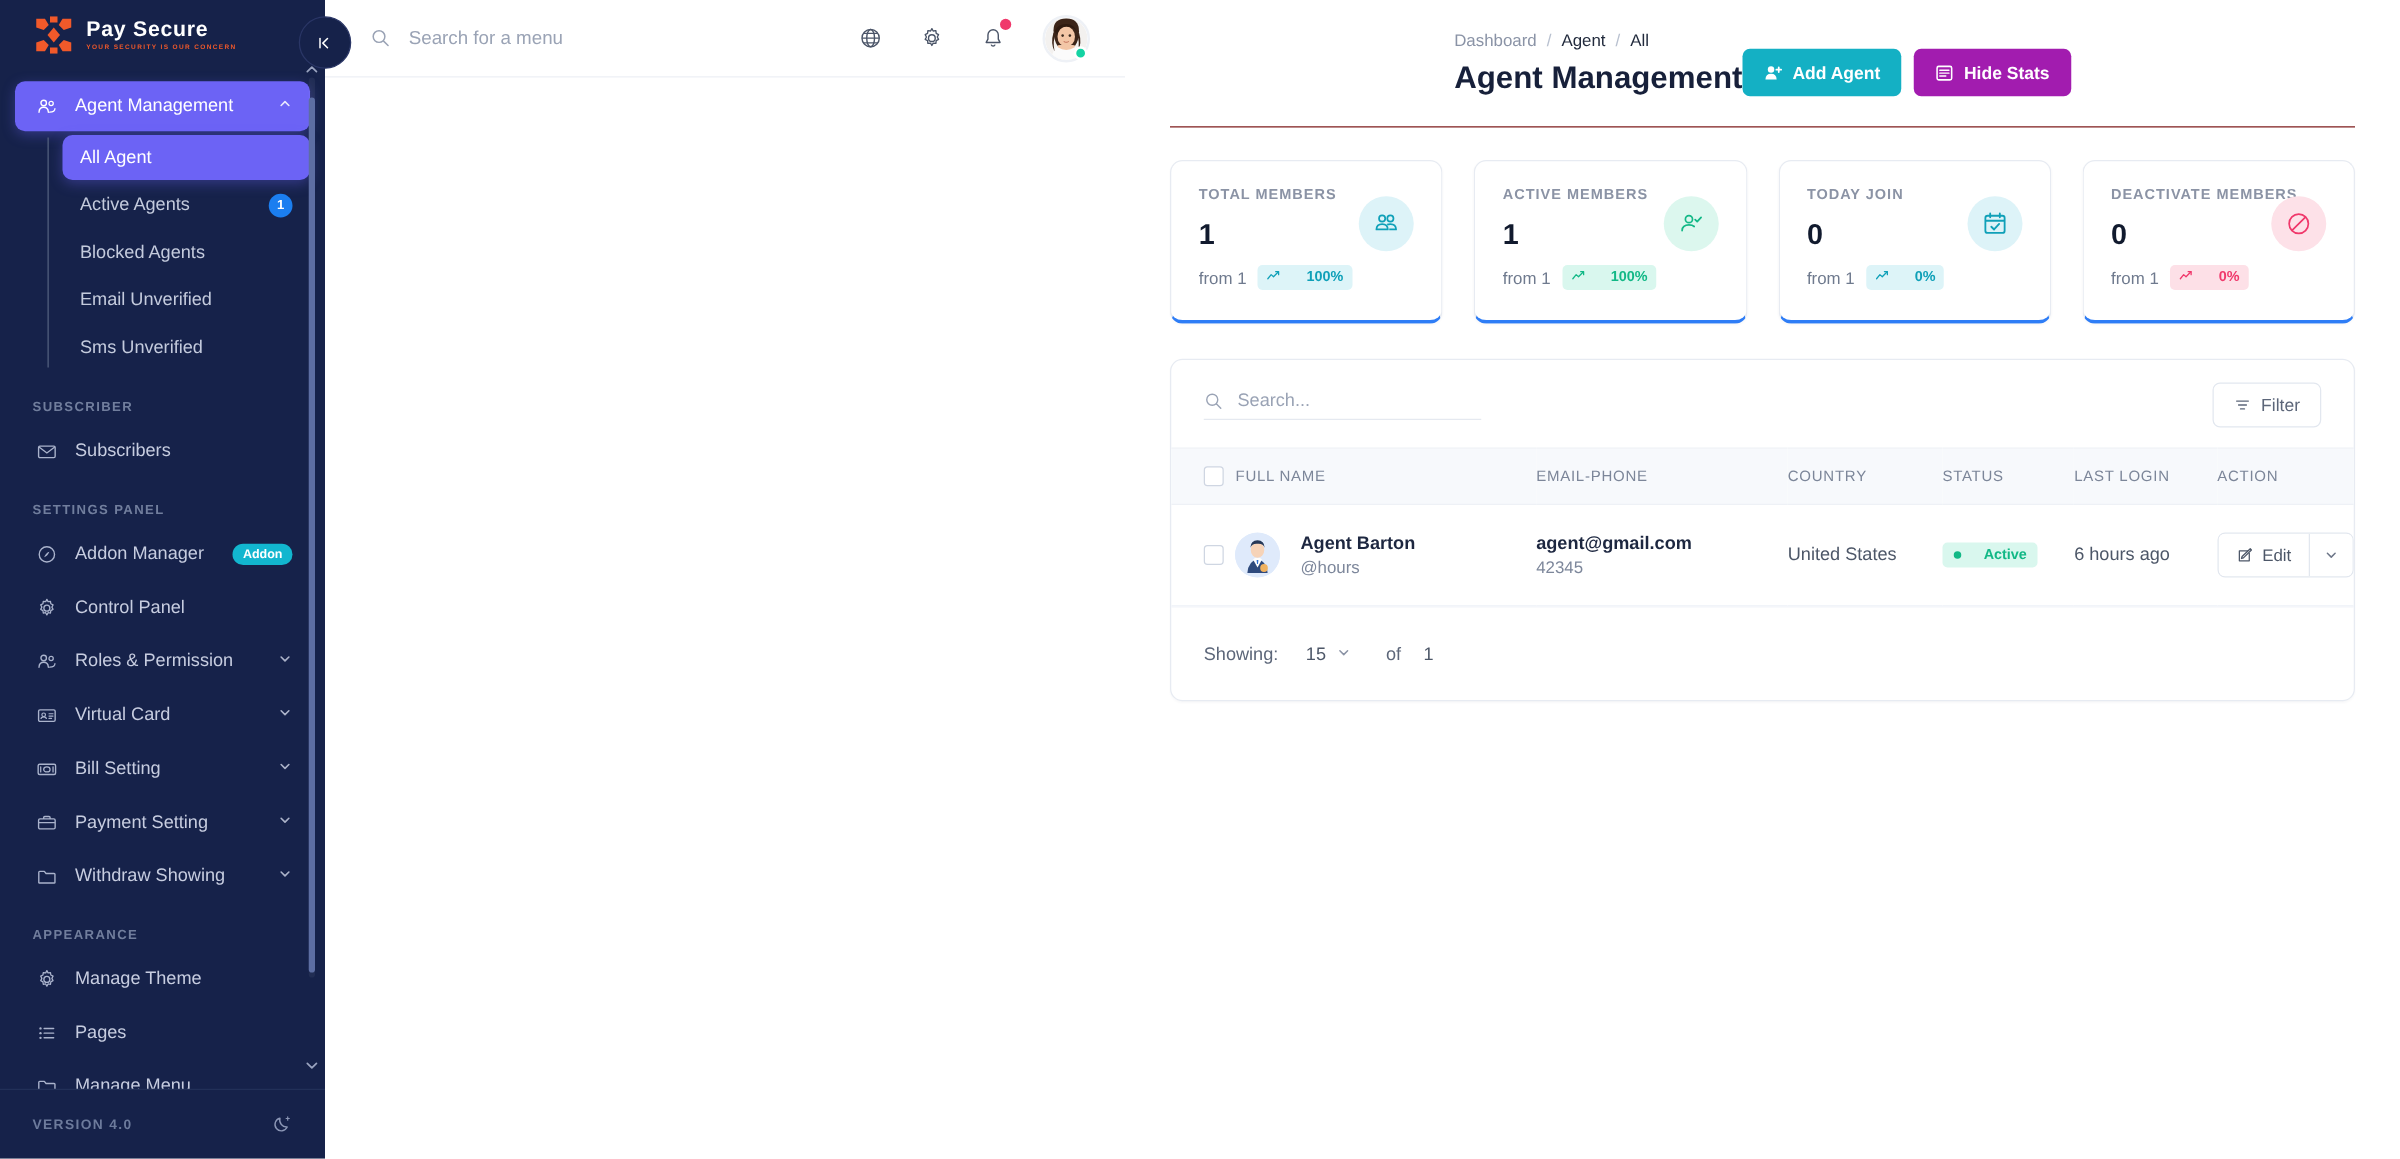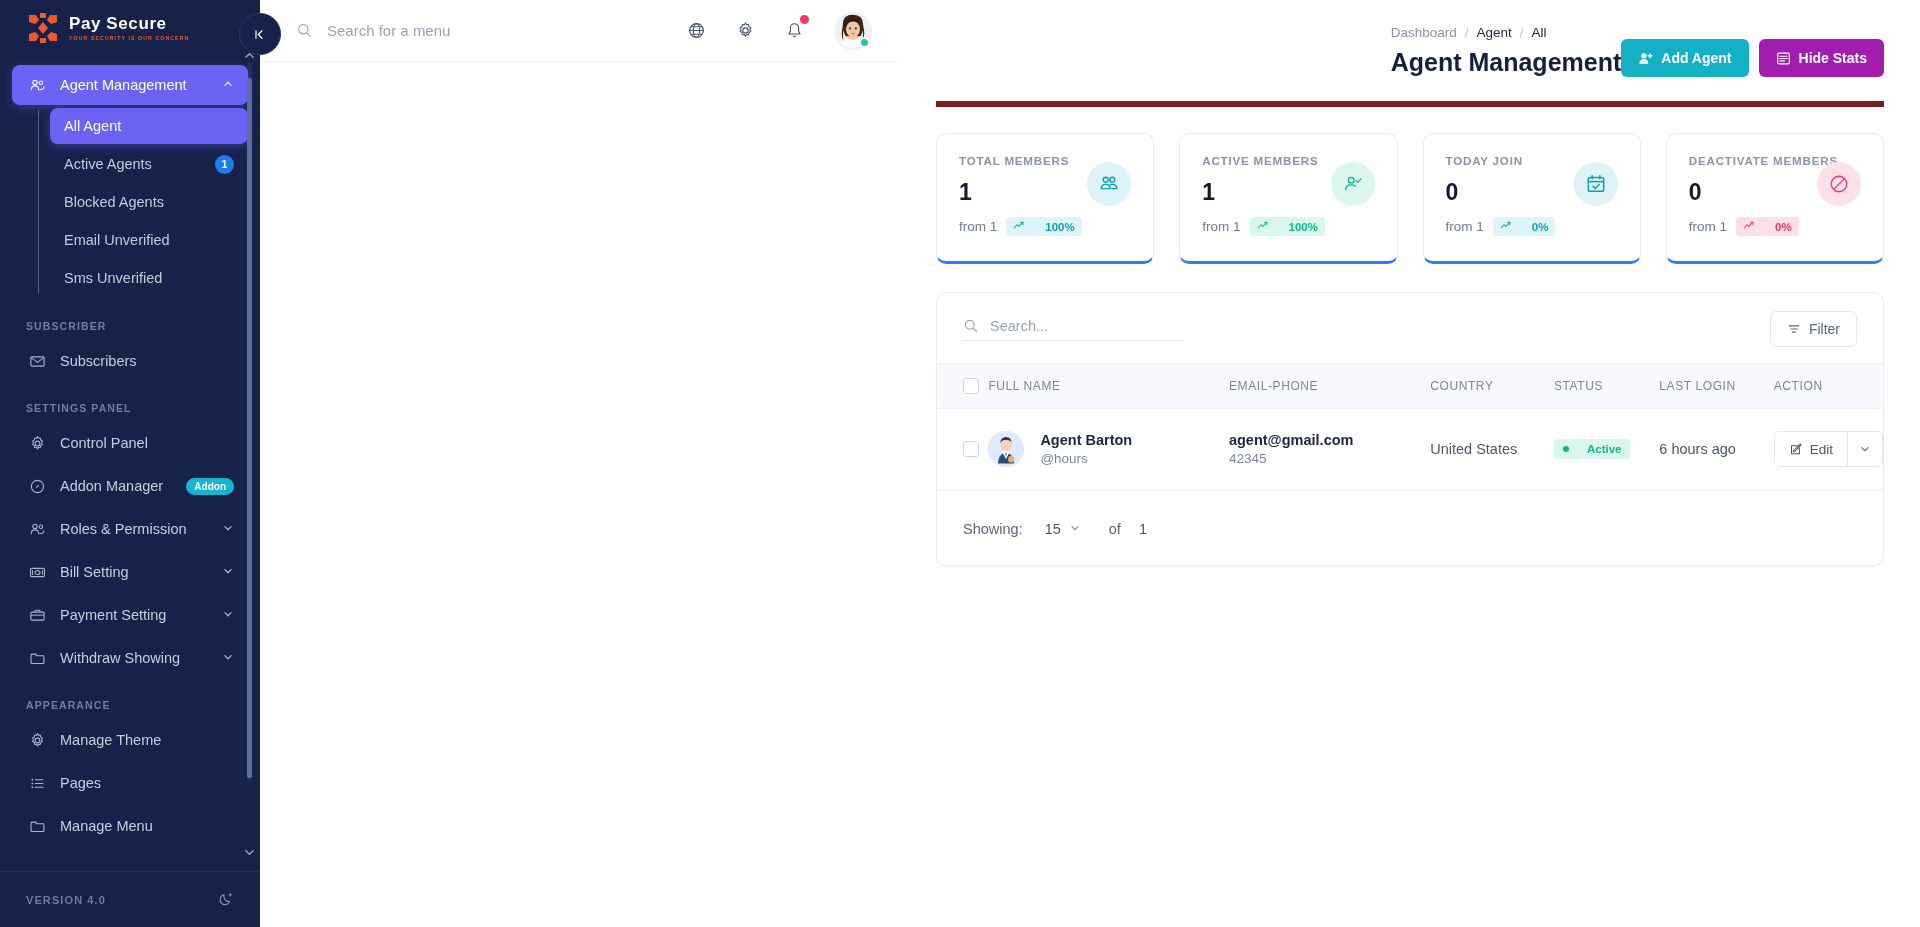--- a/index.html
+++ b/index.html
@@ -161,22 +161,22 @@
     width: 11px; height: 11px; border-radius: 50%;
     background: #14d3a3; border: 2px solid #ffffff;
   }
 
   .content {
     flex: 1 1 auto; overflow: hidden; padding: 0 36px;
     background: #ffffff;
   }
 
   .page-head {
-    display: flex; align-items: flex-end; justify-content: flex-end;
-    padding: 25px 0 24px 0; border-bottom: 6px solid #7f1d1d;
+    display: flex; align-items: flex-end; justify-content: center;
+    padding: 25px 0 24px 0; border-bottom: 1px solid #7f1d1d;
   }
   .breadcrumb { font-size: 13.5px; color: #8a93a6; display: flex; gap: 8px; }
   .breadcrumb .crumb { cursor: pointer; }
   .breadcrumb .crumb.strong { color: #222b3d; }
   .breadcrumb .sep { color: #b8c0cf; }
   .page-title {
     font-size: 25px; font-weight: bold; color: #17203a; margin-top: 8px;
   }
   .head-btns { display: flex; gap: 10px; }
   .btn {
@@ -377,46 +377,60 @@
               <rect x="2.2" y="4.6" width="15.6" height="10.8" rx="1.2" fill="none" stroke="currentColor" stroke-width="1.3"></rect>
               <path d="M2.6 5.4 L10 11 L17.4 5.4" fill="none" stroke="currentColor" stroke-width="1.3"></path>
             </svg>
           </span>
           <span class="ni-label">Subscribers</span>
         </div>
         <div class="nav-section">Settings Panel</div>
         <div class="nav-item">
           <span class="ni-icon">
             <svg viewBox="0 0 20 20" width="17" height="17" class="ico-svg">
+              <circle cx="10" cy="10" r="7.2" fill="none" stroke="currentColor" stroke-width="1.3"></circle>
+              <path d="M7.4 12.6 Q10.4 12 12.4 7.6 Q9.4 8.2 7.4 12.6 Z" fill="currentColor"></path>
+            </svg>
+          </span>
+          <span class="ni-label">Addon Manager</span>
+          <span class="pill-addon">Addon</span>
+        </div>
+        <div class="nav-item">
+          <span class="ni-icon">
+            <svg viewBox="0 0 20 20" width="17" height="17" class="ico-svg">
               <circle cx="10" cy="10" r="2.8" fill="none" stroke="currentColor" stroke-width="1.3"></circle>
               <path d="M10 1.8 L11.1 3.9 L13.4 3.6 L13.7 5.9 L15.8 7 L14.7 9.1 L15.8 11.2 L13.7 12.3 L13.4 14.6 L11.1 14.3 L10 16.4 L8.9 14.3 L6.6 14.6 L6.3 12.3 L4.2 11.2 L5.3 9.1 L4.2 7 L6.3 5.9 L6.6 3.6 L8.9 3.9 Z" fill="none" stroke="currentColor" stroke-width="1.2" stroke-linejoin="round"></path>
             </svg>
           </span>
           <span class="ni-label">Control Panel</span>
-        </div>
-        <div class="nav-item">
-          <span class="ni-icon">
-            <svg viewBox="0 0 20 20" width="17" height="17" class="ico-svg">
-              <circle cx="10" cy="10" r="7.2" fill="none" stroke="currentColor" stroke-width="1.3"></circle>
-              <path d="M7.4 12.6 Q10.4 12 12.4 7.6 Q9.4 8.2 7.4 12.6 Z" fill="currentColor"></path>
-            </svg>
-          </span>
-          <span class="ni-label">Addon Manager</span>
-          <span class="pill-addon">Addon</span>
         </div>
         <div class="nav-item">
           <span class="ni-icon">
             <svg viewBox="0 0 20 20" width="17" height="17" class="ico-svg">
               <circle cx="7" cy="6.4" r="2.6" fill="none" stroke="currentColor" stroke-width="1.3"></circle>
               <path d="M2.6 15 Q2.8 10.4 7 10.4 Q11.2 10.4 11.4 15" fill="none" stroke="currentColor" stroke-width="1.3" stroke-linecap="round"></path>
               <circle cx="14" cy="6.8" r="2" fill="none" stroke="currentColor" stroke-width="1.2"></circle>
               <path d="M12.6 15 Q17.6 15 17.6 11.6" fill="none" stroke="currentColor" stroke-width="1.2" stroke-linecap="round"></path>
             </svg>
           </span>
           <span class="ni-label">Roles &amp; Permission</span>
+          <span><svg viewBox="0 0 14 14" width="12" height="12" class="chev">
+              <path d="M3.4 5.4 L7 9 L10.6 5.4" fill="none" stroke="currentColor" stroke-width="1.5" stroke-linecap="round" stroke-linejoin="round"></path>
+            </svg></span>
+        </div>
+        <div class="nav-item">
+          <span class="ni-icon">
+            <svg viewBox="0 0 20 20" width="17" height="17" class="ico-svg">
+              <rect x="2.2" y="4.6" width="15.6" height="10.8" rx="1.3" fill="none" stroke="currentColor" stroke-width="1.3"></rect>
+              <circle cx="7" cy="9.2" r="1.7" fill="none" stroke="currentColor" stroke-width="1.1"></circle>
+              <path d="M4.4 13.2 Q4.6 11.2 7 11.2 Q9.4 11.2 9.6 13.2" fill="none" stroke="currentColor" stroke-width="1.1"></path>
+              <path d="M12 8.2 H15.8 M12 10.4 H15.8 M12 12.6 H14.4" stroke="currentColor" stroke-width="1.1" stroke-linecap="round"></path>
+            </svg>
+          </span>
+          <span class="ni-label">Virtual Card</span>
           <span><svg viewBox="0 0 14 14" width="12" height="12" class="chev">
               <path d="M3.4 5.4 L7 9 L10.6 5.4" fill="none" stroke="currentColor" stroke-width="1.5" stroke-linecap="round" stroke-linejoin="round"></path>
             </svg></span>
         </div>
         <div class="nav-item">
           <span class="ni-icon">
             <svg viewBox="0 0 20 20" width="17" height="17" class="ico-svg">
               <rect x="1.8" y="5.2" width="16.4" height="9.6" rx="1.4" fill="none" stroke="currentColor" stroke-width="1.3"></rect>
               <ellipse cx="10" cy="10" rx="3" ry="2.4" fill="none" stroke="currentColor" stroke-width="1.2"></ellipse>
               <path d="M4.2 7.6 L4.2 12.4 M15.8 7.6 L15.8 12.4" stroke="currentColor" stroke-width="1.2" stroke-linecap="round"></path>

